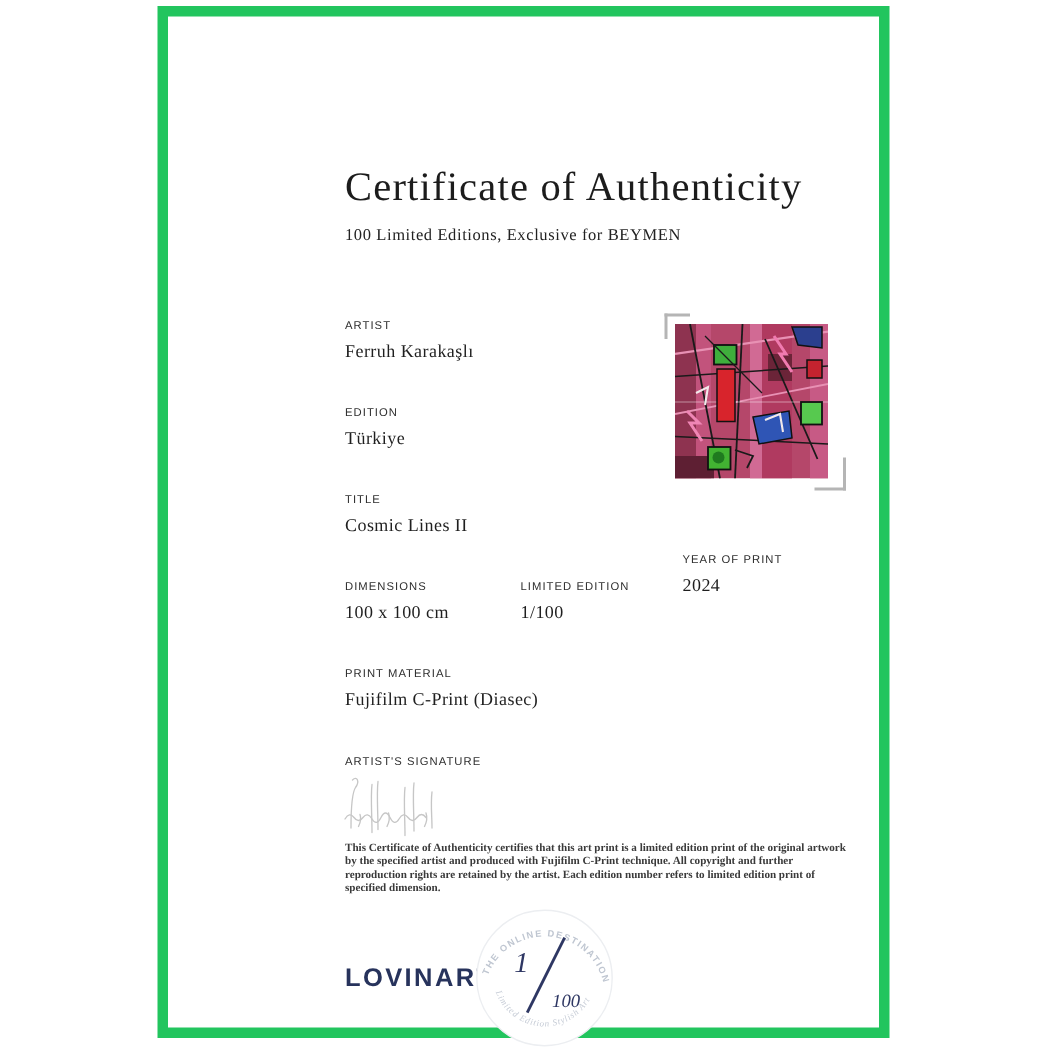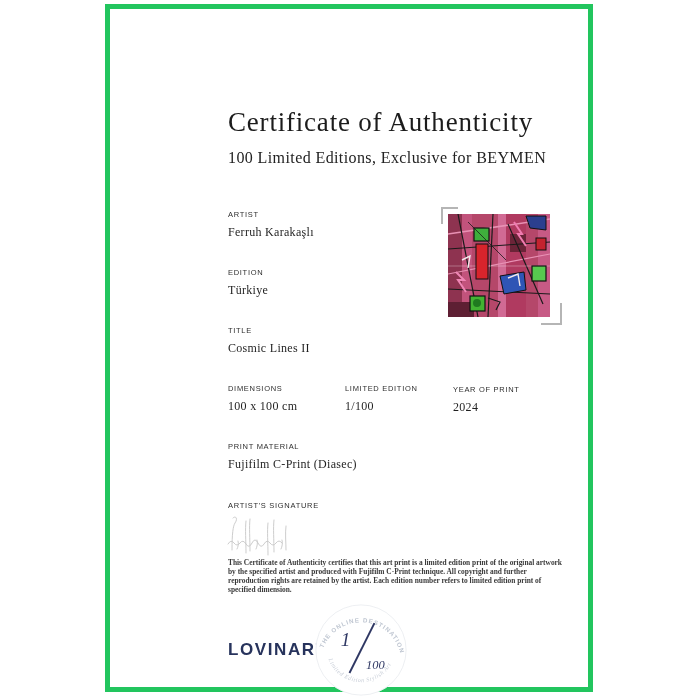--- a/index.html
+++ b/index.html
@@ -1,45 +1,45 @@
 <!DOCTYPE html>
 <html><head>
 <meta charset="utf-8">
 <style>
   html,body{margin:0;padding:0;background:#ffffff;width:700px;height:700px;overflow:hidden;}
   .page{
     position:absolute;left:105px;top:4px;width:488px;height:688px;
-    background:#ffffff;border:5px solid #22c55e;box-sizing:border-box;
+    background:#ffffff;border:7px solid #22c55e;box-sizing:border-box;
   }
   .abs{position:absolute;}
   .title{
     left:118px;top:98px;
     font-family:"Liberation Serif",serif;font-size:27px;color:#1c1c1c;
     letter-spacing:0.8px;white-space:nowrap;
   }
   .subtitle{
     left:118px;top:140px;
-    font-family:"Liberation Serif",serif;font-size:16px;color:#222;
+    font-family:"Liberation Serif",serif;font-size:11px;color:#222;
     letter-spacing:0.4px;white-space:nowrap;
   }
   .field{left:118px;}
   .field .label{
     font-family:"Liberation Sans",sans-serif;font-size:7.5px;font-weight:400;
     color:#2e2e2e;letter-spacing:0.7px;margin-bottom:6px;white-space:nowrap;
   }
   .field .value{
     font-family:"Liberation Serif",serif;font-size:12px;color:#1f1f1f;
     letter-spacing:0.3px;white-space:nowrap;
   }
   .f-artist{top:201px;}
   .f-country{top:259px;}
   .f-title{top:317px;}
   .f-dims{top:375px;}
   .f-edition{top:375px;left:235px;}
-  .f-year{top:376px;left:343px;}
+  .f-year{top:357px;left:343px;}
   .f-material{top:433px;}
   .f-signature{top:492px;}
   .sig-svg{left:114px;top:505px;}
   .legal{
     left:118px;top:549px;width:336px;
     font-family:"Liberation Serif",serif;font-size:7.4px;font-weight:700;
     line-height:9px;color:#3a3a3a;letter-spacing:0px;
   }
   .artwork-wrap{left:338px;top:205px;width:102px;height:103px;}
   .cropmark-tl{

